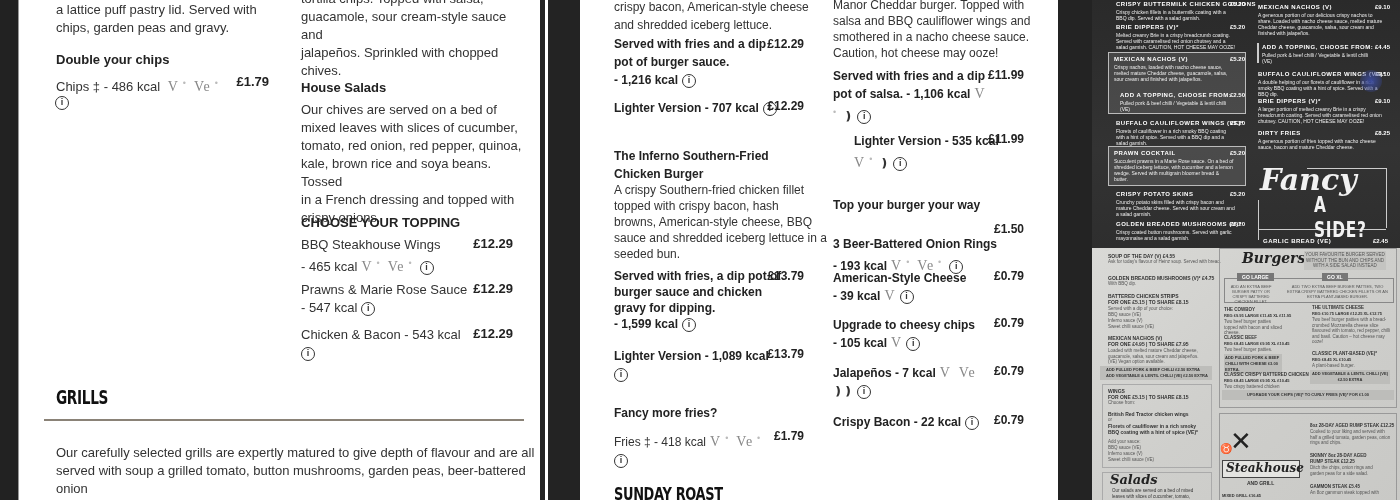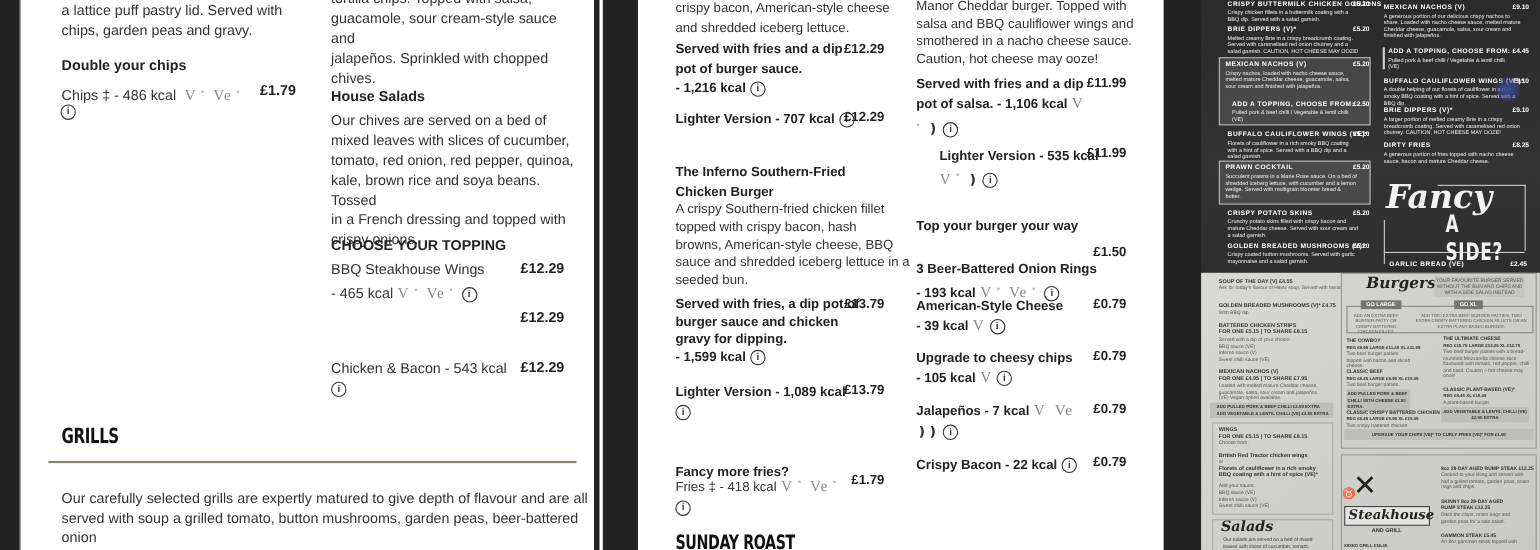--- a/index.html
+++ b/index.html
@@ -72,20 +72,24 @@
   </div>
 
   <div class="abs caps" style="left:282px; top:215px;">CHOOSE YOUR TOPPING</div>
 
   <div class="abs txt" style="left:282px; top:236px;">
     <div>BBQ Steakhouse Wings</div>
     <div><span>-  465 kcal</span><span class="diet">V</span><span class="dot">•</span><span class="diet">Ve</span><span class="dot">•</span><span class="info">i</span></div>
   </div>
   <div class="price" style="left:440px; top:236px; width:54px;">£12.29</div>
 
+  <div class="abs txt" style="left:282px; top:281px;">
+    <div>Prawns &amp; Marie Rose Sauce</div>
+    <div><span>-  547 kcal</span><span class="info">i</span></div>
+  </div>
   <div class="price" style="left:440px; top:281px; width:54px;">£12.29</div>
 
   <div class="abs txt" style="left:282px; top:326px;">
     <div>Chicken &amp; Bacon  -  543 kcal</div>
     <div><span class="info" style="margin-left:0;">i</span></div>
   </div>
   <div class="price" style="left:440px; top:326px; width:54px;">£12.29</div>
 
   <div class="abs h-section" style="left:37px; top:386px;">GRILLS</div>
   <div class="hr" style="left:25px; top:419px; width:480px;"></div>
@@ -134,21 +138,21 @@
     <div><span>-  1,599 kcal</span><span class="info">i</span></div>
   </div>
   <div class="price" style="left:180px; top:269px; width:44px; font-size:12px;">£13.79</div>
 
   <div class="abs txt bold" style="left:34px; top:347px; font-size:12px;">
     <div>Lighter Version  -  1,089 kcal</div>
     <div><span class="info" style="margin-left:0;">i</span></div>
   </div>
   <div class="price" style="left:180px; top:347px; width:44px; font-size:12px;">£13.79</div>
 
-  <div class="abs txt bold" style="left:34px; top:420px; font-size:12px;">Fancy more fries?</div>
+  <div class="abs txt bold" style="left:34px; top:404px; font-size:12px;">Fancy more fries?</div>
   <div class="abs txt" style="left:34px; top:429px; font-size:12px;">
     <div><span>Fries ‡  -  418 kcal</span><span class="diet">V</span><span class="dot">•</span><span class="diet">Ve</span><span class="dot">•</span></div>
     <div><span class="info" style="margin-left:0;">i</span></div>
   </div>
   <div class="price" style="left:180px; top:429px; width:44px; font-size:12px;">£1.79</div>
 
   <div class="abs h-section" style="left:34px; top:483px; font-size:18px;">SUNDAY ROAST</div>
 
   <div class="abs txt" style="left:253px; top:-3px; font-size:12px; line-height:16px;">
     <div>Manor Cheddar burger. Topped with</div>

